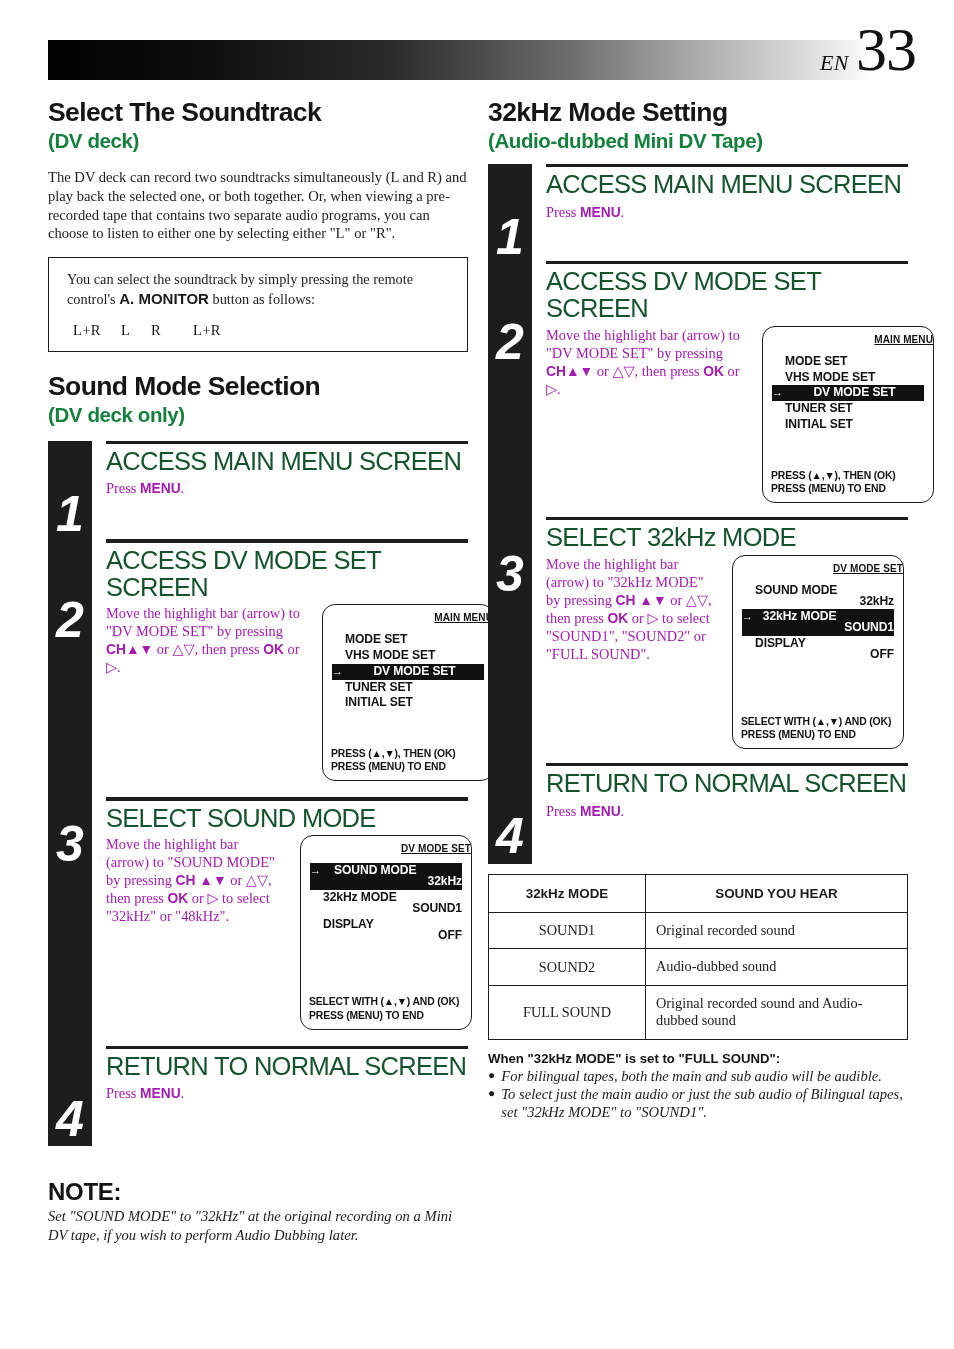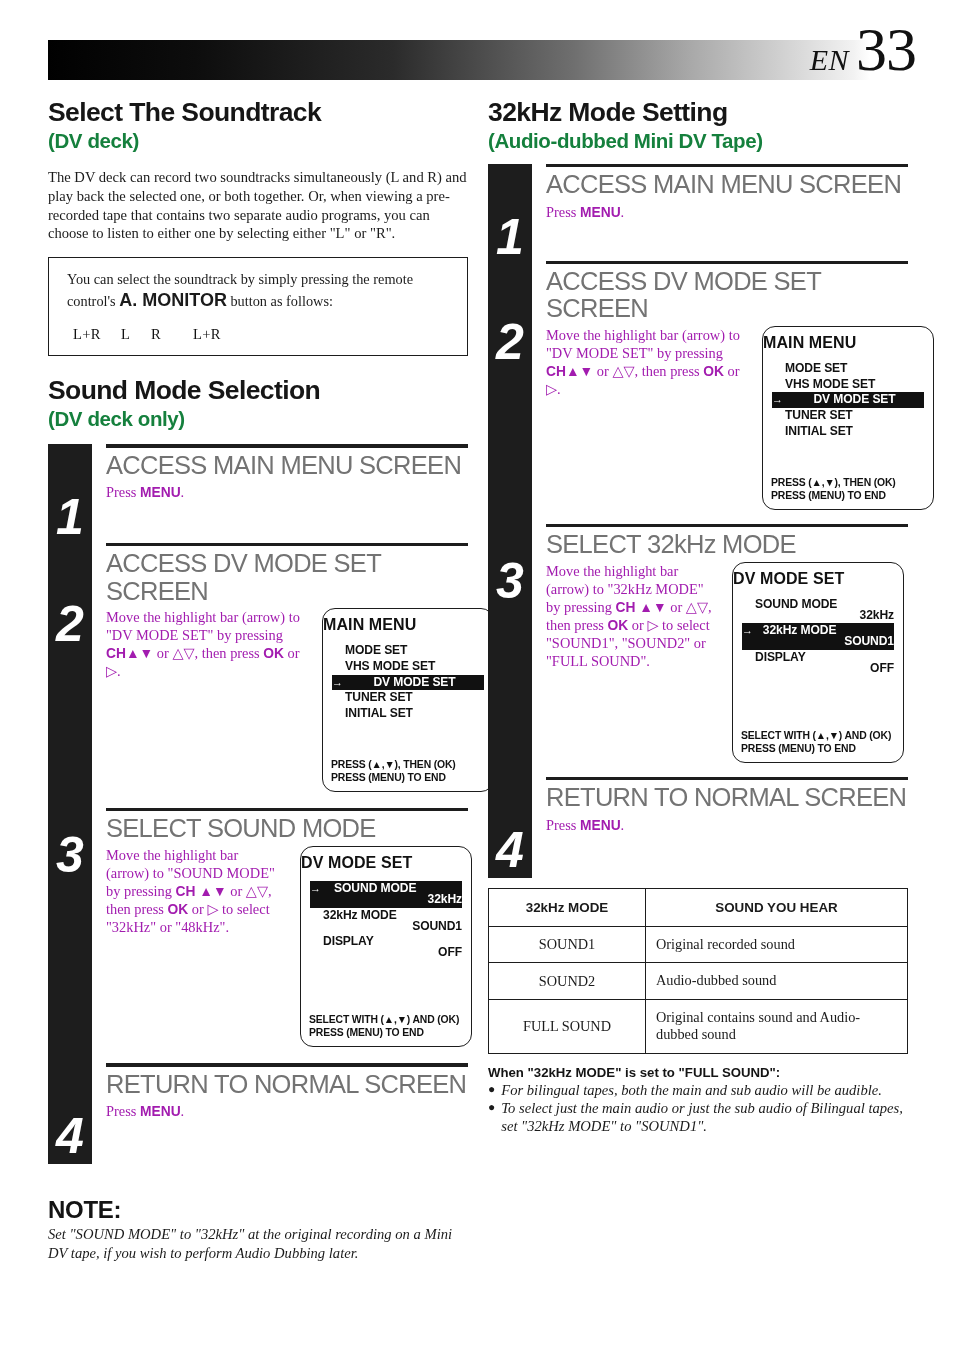--- a/index.html
+++ b/index.html
@@ -17,21 +17,21 @@
     position: absolute; left: 48px; top: 40px; width: 822px; height: 40px;
     background: linear-gradient(to right, #010101 0%, #0d0d0d 18%, #2b2b2b 42%,
                 #6f6f6f 64%, #a8a8a8 78%, #d0d0d0 89%, #f2f2f2 98%, #ffffff 100%);
   }
   .page-num-wrap {
     position: absolute; right: 38px; top: 22px;
     display: flex; align-items: baseline; gap: 7px;
   }
   .page-num-en {
     font-family: "Liberation Serif", serif; font-style: italic;
-    font-variant: small-caps; font-size: 30px; letter-spacing: 0.5px;
+    font-variant: small-caps; font-size: 22px; letter-spacing: 0.5px;
     color: #111; line-height: 1;
   }
   .page-num {
     font-family: "Liberation Serif", serif; font-size: 62px; font-weight: 400;
     color: #111; line-height: 0.9; letter-spacing: -1px;
   }
 
   
   .col {
     position: absolute; top: 98px; width: 420px;
@@ -58,21 +58,21 @@
 
   
   .callout {
     border: 1.4px solid #1d1d1d; margin-top: 14px;
     padding: 12px 14px 12px 18px;
   }
   .callout-text {
     font-family: "Liberation Serif", serif; font-size: 14.3px;
     line-height: 1.3; color: #1b1b1b;
   }
-  .callout-text b { font-family: "Liberation Sans", sans-serif; font-size: 18px; text-align: center; }
+  .callout-text b { font-family: "Liberation Sans", sans-serif; font-size: 15px; text-align: center; }
   .callout-seq {
     font-family: "Liberation Serif", serif; font-size: 14.6px;
     margin-top: 14px; padding-left: 6px; letter-spacing: 0.3px;
   }
   .callout-seq span { display: inline-block; }
   .seq-0 { width: 48px; }
   .seq-1 { width: 30px; }
   .seq-2 { width: 42px; }
 
   
@@ -87,42 +87,43 @@
   }
   .step-num {
     position: absolute; left: 0; width: 44px; text-align: center;
     color: #ffffff; font-family: "Liberation Sans", sans-serif;
     font-weight: bold; font-style: italic; font-size: 50px; line-height: 1;
   }
   .step-rule { height: 3.2px; background: #1d1d1d; margin-bottom: 4px; }
   .step-title {
     font-family: "Liberation Sans", sans-serif; font-weight: 300;
     font-size: 25.5px; line-height: 1.07; letter-spacing: -0.7px;
-    color: #737373;
+    color: #14532d;
   }
   .step-body {
     display: flex; gap: 16px; align-items: flex-start; margin-top: 3px;
   }
   .step-desc {
     font-family: "Liberation Serif", serif; font-size: 14.4px;
     line-height: 1.25; color: #a21caf; flex: 0 0 auto; max-width: 200px;
   }
   .step-desc b { font-family: "Liberation Sans", sans-serif; font-size: 13.8px; }
 
   
   .osd {
     border: 1.6px solid #1d1d1d; border-radius: 13px;
     background: #ffffff; padding: 7px 0 7px 0;
     font-family: "Liberation Sans", sans-serif; font-weight: bold;
     color: #111; flex: 0 0 auto;
   }
   .osd-w1 { width: 172px; }
   .osd-title {
-    text-align: left; font-size: 16px; letter-spacing: 0.1px;
+    text-align: right; font-size: 10px; letter-spacing: 0.1px;
     margin-bottom: 9px;
+    text-decoration: underline;
   }
   .osd-rows { padding: 0 9px 0 9px; }
   .osd-row {
     display: flex; justify-content: space-between; align-items: flex-start;
     font-size: 12.1px; line-height: 1.31; padding-left: 13px;
     position: relative; letter-spacing: -0.1px;
   }
   .osd-row.hl {
     background: #111; color: #fff; padding-left: 0;
   }
@@ -415,21 +416,21 @@
           <tr>
             <td class="c1">SOUND1</td>
             <td class="c2">Original recorded sound</td>
           </tr>
           <tr>
             <td class="c1">SOUND2</td>
             <td class="c2">Audio-dubbed sound</td>
           </tr>
           <tr>
             <td class="c1">FULL SOUND</td>
-            <td class="c2">Original contains sound and Audio-dubbed sound</td>
+            <td class="c2">Original recorded sound and Audio-dubbed sound</td>
           </tr>
         </tbody>
     </table>
 
     <div class="spacer-sm"></div>
     <div class="note-sub">When "32kHz MODE" is set to "FULL SOUND":</div>
     <div class="bullets">
         <div class="bullet">
           <span class="bullet-dot">●</span>
           <span>For bilingual tapes, both the main and sub audio will be audible.</span>

